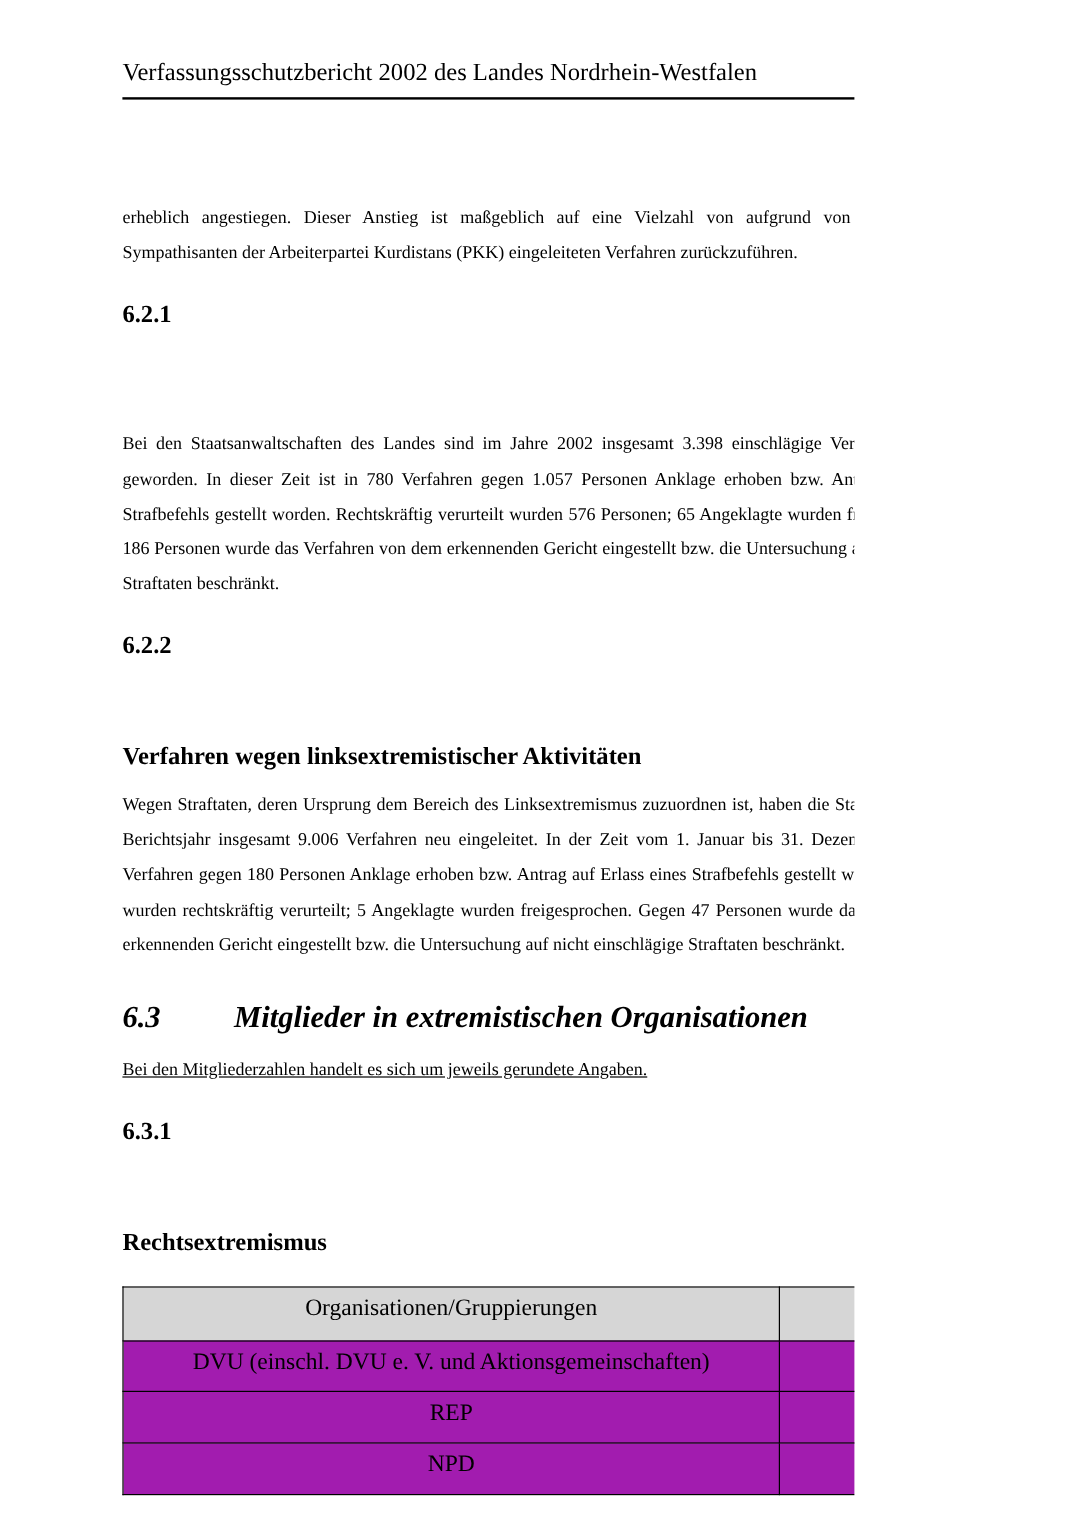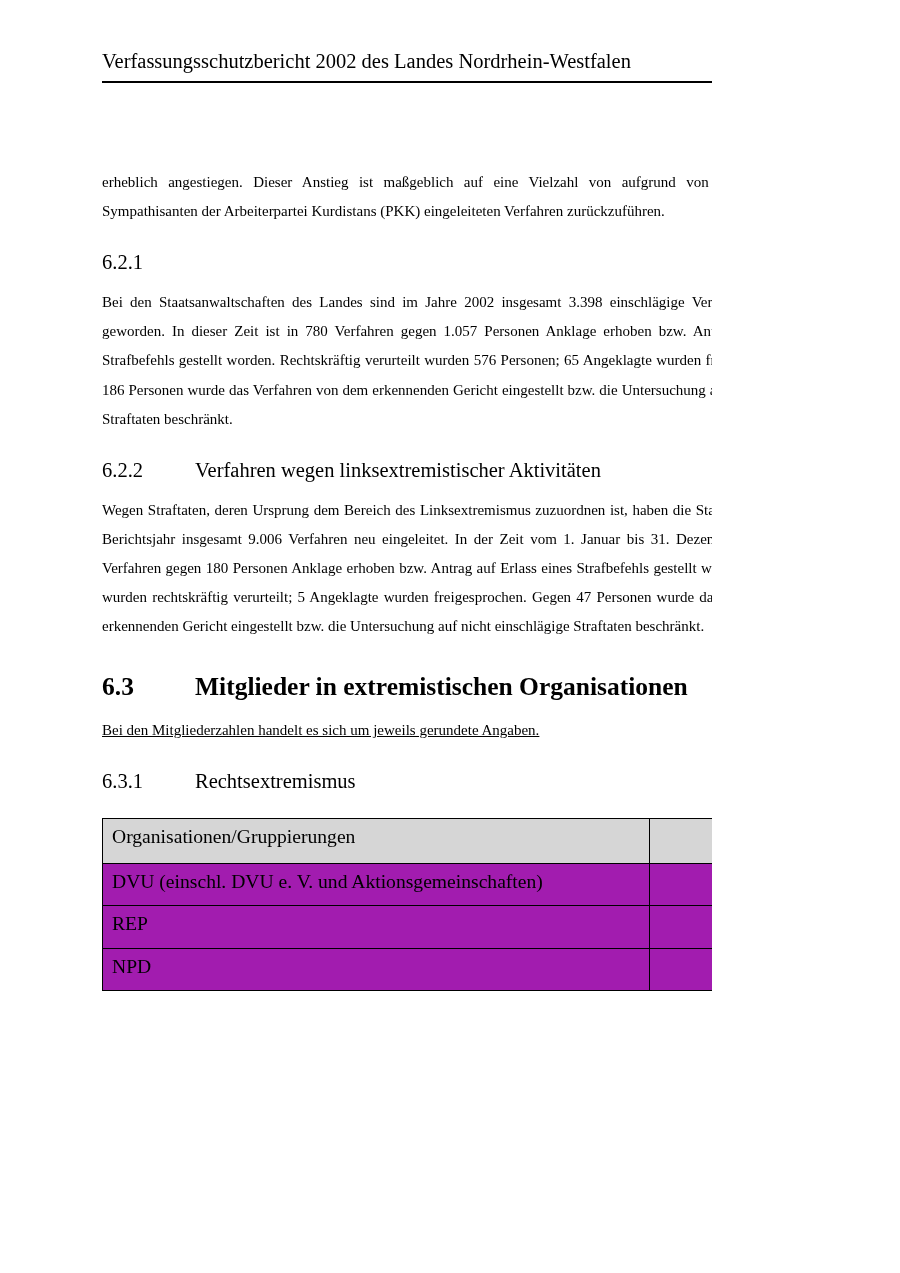--- a/index.html
+++ b/index.html
@@ -54,37 +54,39 @@
     line-height: 29.2px;
     text-align: justify;
     text-justify: inter-word;
     hyphens: manual;
   }
   p.body.last-left { text-align: left; text-decoration: underline; }
 
   h3.sub {
     margin: 24px 0 13px 0;
     font-size: 20.5px;
-    font-weight: normal;
+    font-weight: bold;
     line-height: 1.2;
     display: flex;
+    flex-direction: column;
   }
   h3.sub .num {
     display: inline-block;
     width: 93px;
     flex: 0 0 93px;
   }
   h3.sub .txt { display: inline-block; }
 
   h2.sec {
     margin: 30px 0 14px 0;
     font-size: 25.5px;
     font-weight: bold;
     line-height: 1.2;
     display: flex;
+    font-style: italic;
   }
   h2.sec .num {
     display: inline-block;
     width: 93px;
     flex: 0 0 93px;
   }
   h2.sec .txt { display: inline-block; }
 
   
   table.data {
@@ -100,21 +102,21 @@
     padding: 7px 9px 12px 9px;
     vertical-align: top;
     font-weight: normal;
     line-height: 1.15;
     background: #a21caf;
   }
   table.data thead th {
     background: #d6d6d6;
     padding-bottom: 14px;
   }
-  table.data .c-org { width: 528px; text-align: left; margin-left: 39px; }
+  table.data .c-org { width: 528px; text-align: center; margin-left: 39px; }
   table.data .c-num { width: 106px; text-align: right; }
 </style>
 </head>
 <body>
 
 <div class="page">
 
   <div class="page-header">
     <span class="title">Verfassungsschutzbericht 2002 des Landes Nordrhein-Westfalen</span>
     <span class="folio">243</span>

